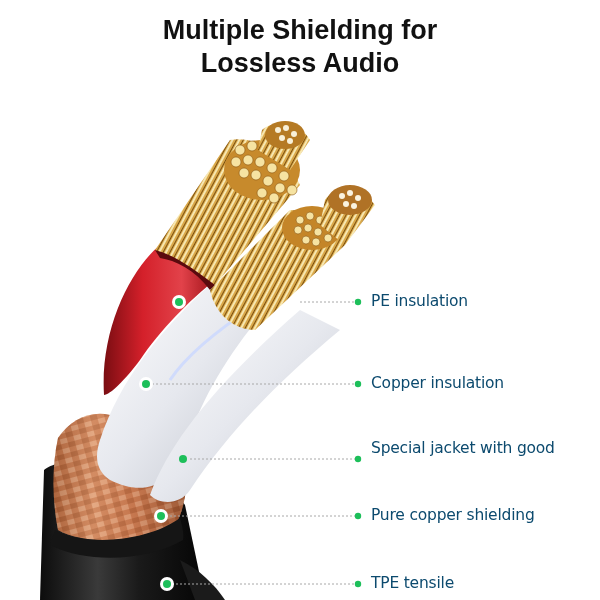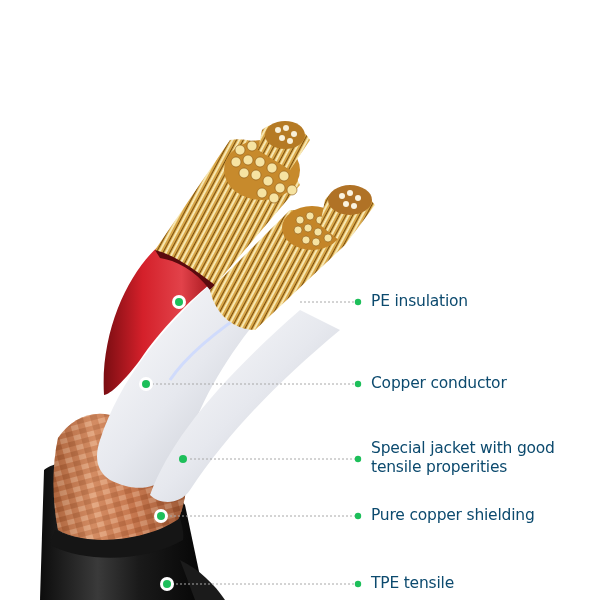--- a/index.html
+++ b/index.html
@@ -13,20 +13,22 @@
     svg.art { position: absolute; left: 0; top: 0; }
     .label {
       position: absolute; left: 371px; font-family: "DejaVu Sans", sans-serif;
       font-size: 15.5px; color: #0c4a6e; line-height: 19px; letter-spacing: -0.2px;
     }
   </style>
 </head>
 <body>
 
 <div class="title">
+  <div>Multiple Shielding for</div>
+  <div>Lossless Audio</div>
 </div>
 
 <svg class="art" width="600" height="600" viewBox="0 0 600 600">
   <defs>
     <linearGradient id="redG" x1="0" y1="0" x2="1" y2="0">
       <stop offset="0" stop-color="#7a0d12"></stop>
       <stop offset="0.35" stop-color="#d4202a"></stop>
       <stop offset="0.7" stop-color="#e2424a"></stop>
       <stop offset="1" stop-color="#9e1218"></stop>
     </linearGradient>
@@ -174,24 +176,23 @@
     <circle cx="358" cy="459" r="3.2"></circle>
     <circle cx="358" cy="516" r="3.2"></circle>
     <circle cx="358" cy="584" r="3.2"></circle>
   </g>
 </svg>
 
 <div class="label" style="top:292px;">
   <span>PE insulation</span>
 </div>
 <div class="label" style="top:374px;">
-  <span>Copper conductor</span>
+  <span>Copper insulation</span>
 </div>
 <div class="label" style="top:439px;">
   <div>Special jacket with good</div>
-  <div>tensile properities</div>
 </div>
 <div class="label" style="top:506px;">
   <span>Pure copper shielding</span>
 </div>
 <div class="label" style="top:574px;">
   <span>TPE tensile</span>
 </div>
 
 </body></html>

